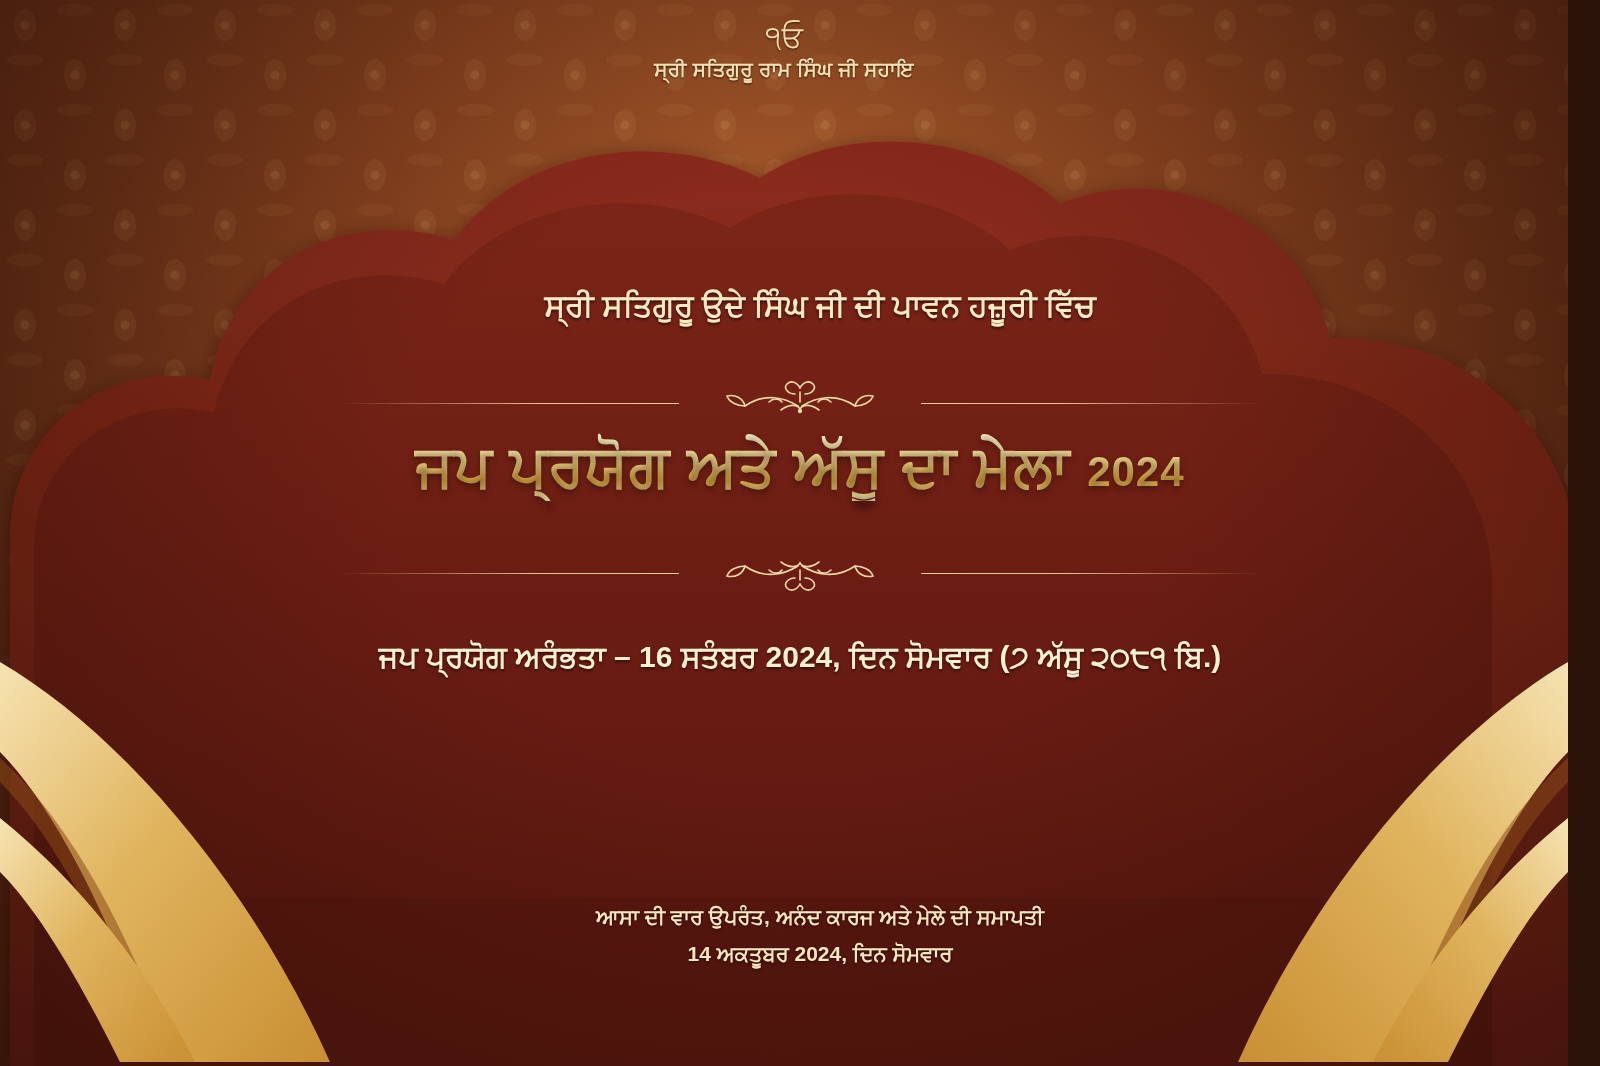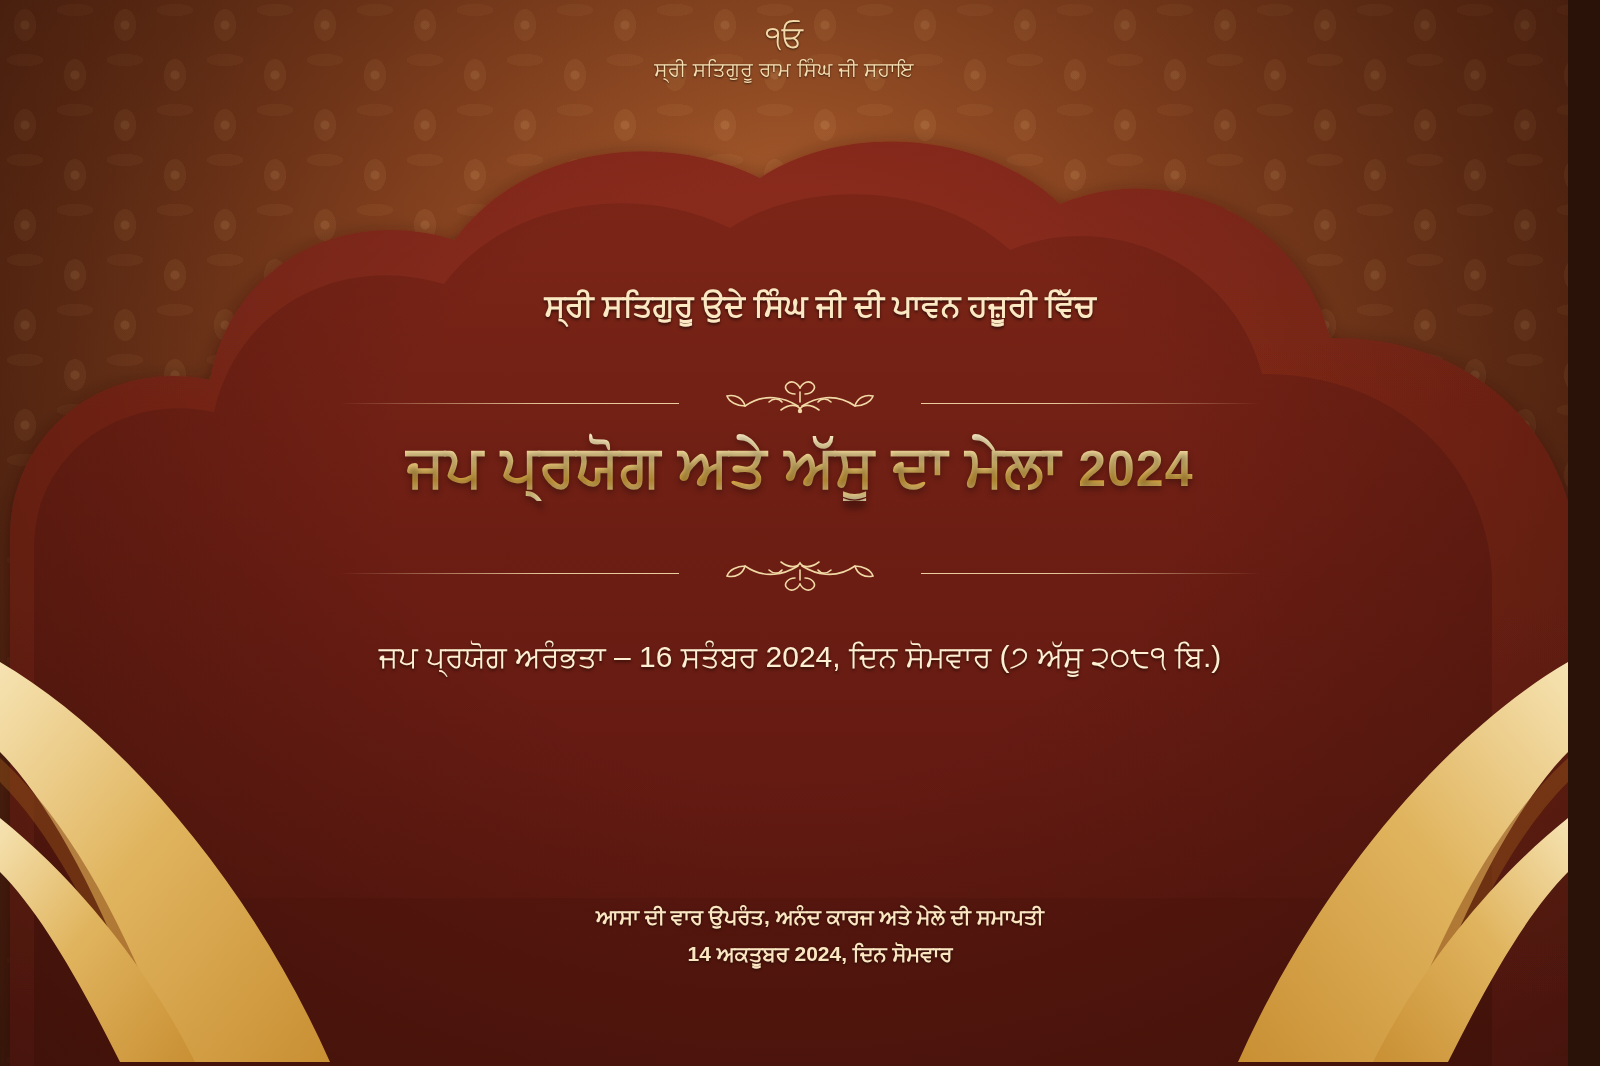--- a/index.html
+++ b/index.html
@@ -60,21 +60,21 @@
   }
   .ikonkar {
     font-size: 30px;
     line-height: 1;
     color: #f3d9a8;
     text-shadow: 0 1px 2px rgba(0,0,0,.6);
   }
   .header-line {
     margin-top: 6px;
     font-size: 20px;
-    font-weight: 400;
+    font-weight: 700;
     color: #f6e0b2;
     letter-spacing: .4px;
     text-shadow: 0 1px 2px rgba(0,0,0,.65);
   }
 
   
   .content {
     position: absolute;
     left: 0;
     top: 0;
@@ -125,32 +125,32 @@
     font-size: 58px;
     font-weight: 700;
     letter-spacing: 1px;
     background: linear-gradient(180deg, #fff3cf 0%, #f0cf7e 45%, #d9a63f 70%, #f6e4b0 100%);
     -webkit-background-clip: text;
     background-clip: text;
     color: transparent;
     text-shadow: 0 3px 6px rgba(0,0,0,.35);
     white-space: nowrap;
   }
-  .title .year { font-size: 50px; }
+  .title .year { font-size: 42px; }
 
   .details {
     position: absolute;
     top: 640px;
     width: 100%;
     text-align: center;
     color: #fdf0d2;
   }
   .details .d-line {
     font-size: 30px;
-    font-weight: 400;
+    font-weight: 700;
     margin-bottom: 20px;
     text-shadow: 0 2px 3px rgba(0,0,0,.5);
   }
 
   .footer {
     position: absolute;
     top: 905px;
     width: 100%;
     text-align: center;
     color: #fbe6c2;

